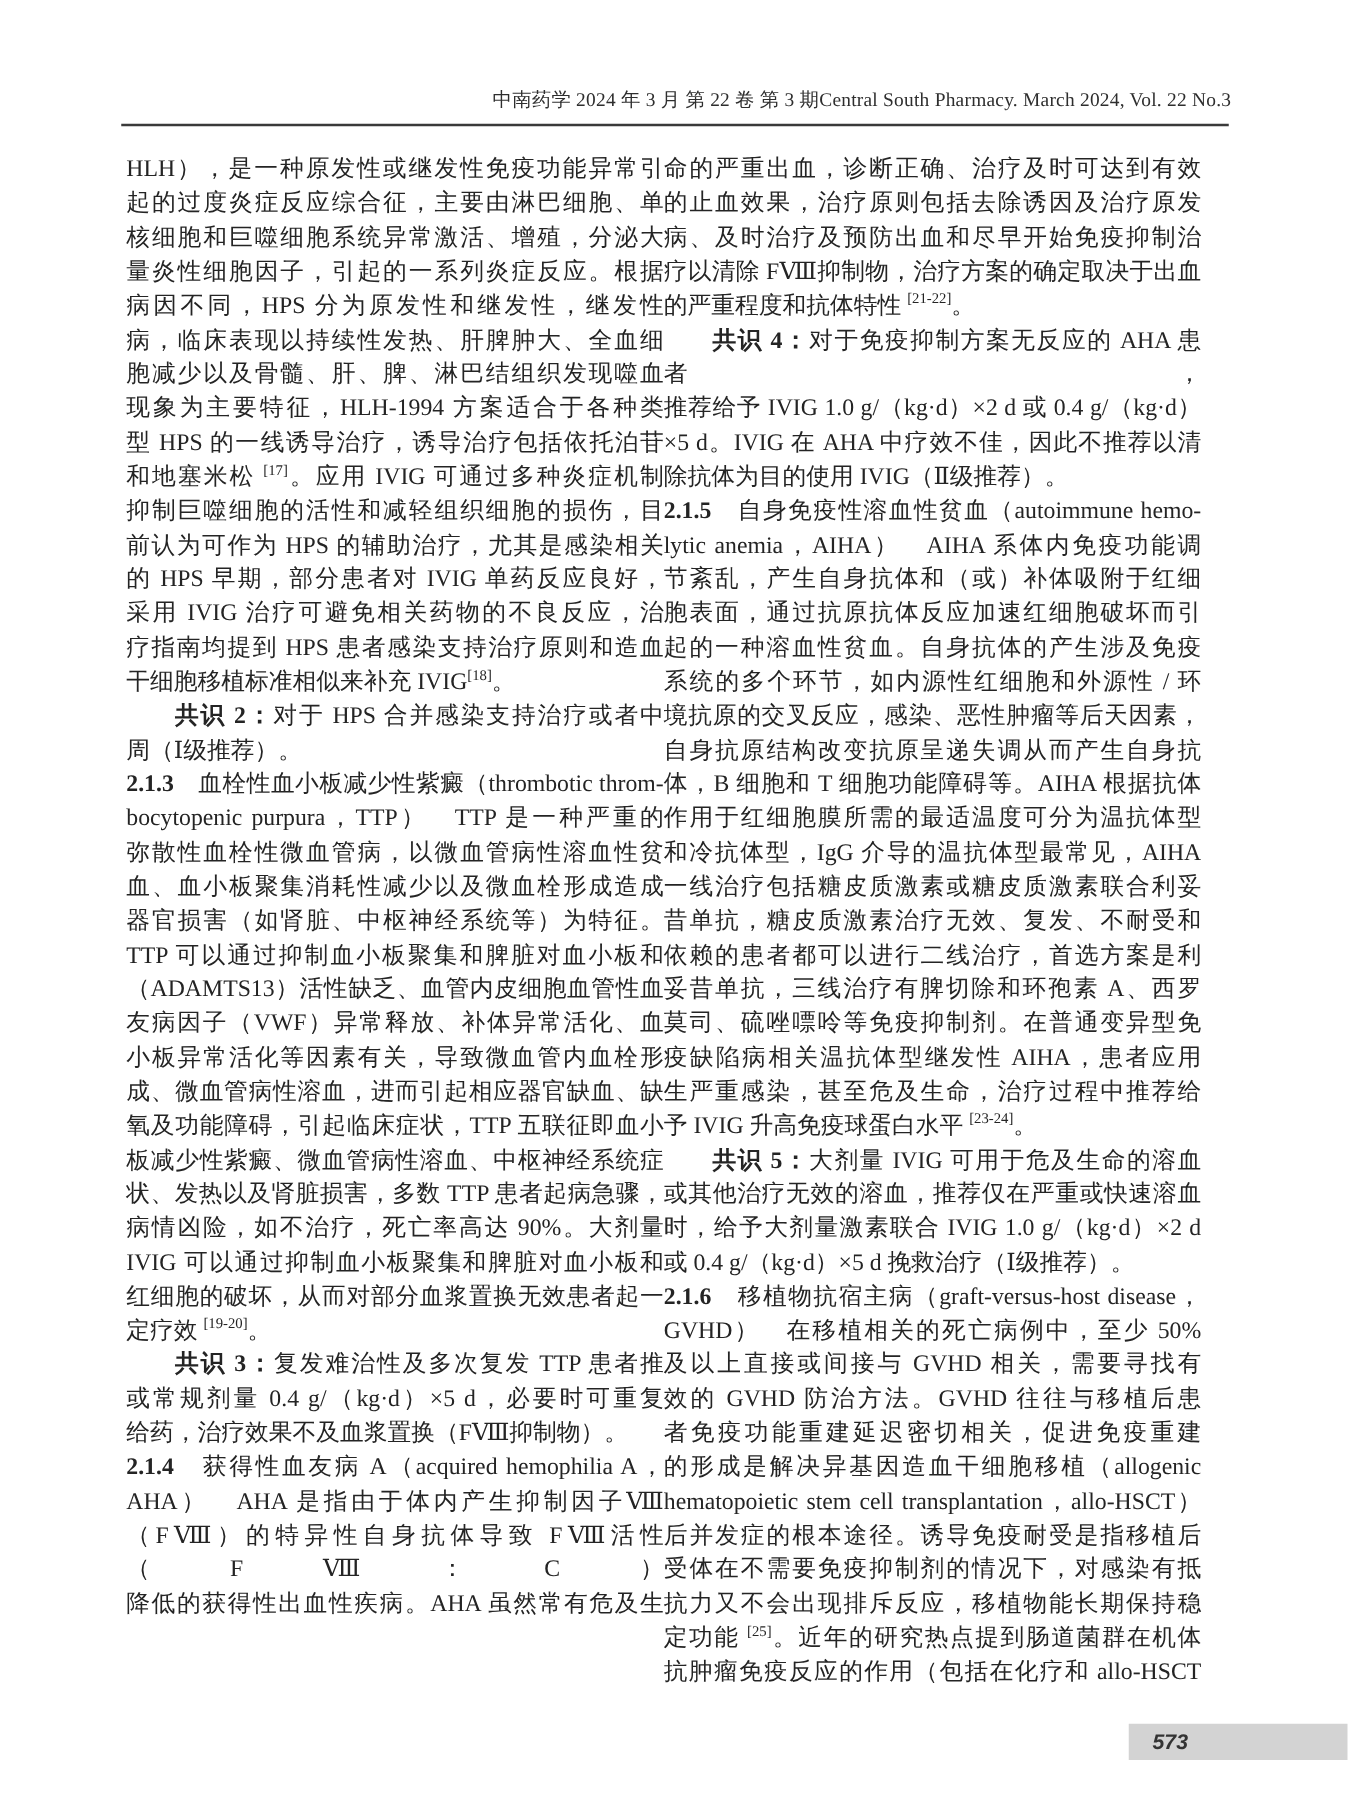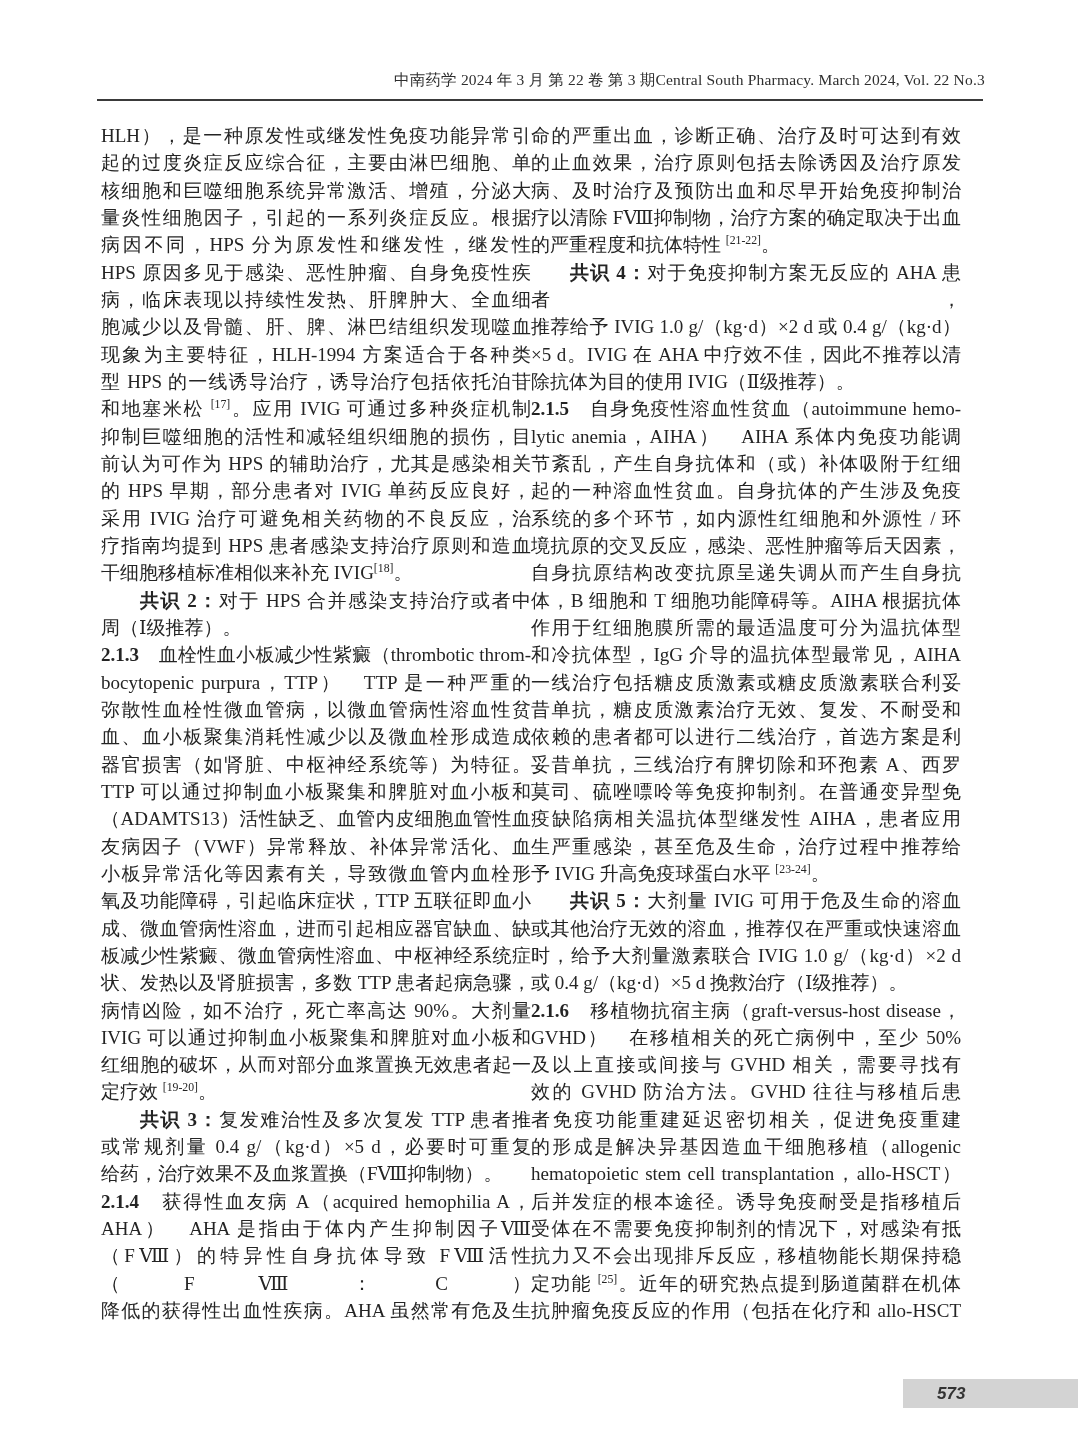--- a/index.html
+++ b/index.html
@@ -29,40 +29,39 @@
   .line.ind { text-indent:2.05em; }
   .line b { font-weight:bold; }
   .line sup { font-size:0.62em; line-height:0; vertical-align:super;text-align:right; }
   .page-number-box {
     position:absolute; left:903px; top:1379px; width:175px; height:29px;
     background:#d3d3d3;
   }
   .page-number {
     font-family:"Liberation Sans","DejaVu Sans",sans-serif;
     font-weight:bold; font-style:italic; font-size:17px; line-height:29px;
-    padding-left:34px; color:#333333;
+    padding-left:19px; color:#333333;
   }
 </style>
 </head>
 <body>
 
 <div class="page-header">
   <span class="cn">中南药学 2024 年 3 月 第 22 卷 第 3 期</span><span class="en">Central South Pharmacy. March  2024, Vol. 22 No.3</span>
 </div>
 
 <div class="header-rule"></div>
 
 <div class="columns">
   <div class="column">
       <div class="line">HLH），是一种原发性或继发性免疫功能异常引</div>
       <div class="line">起的过度炎症反应综合征，主要由淋巴细胞、单</div>
       <div class="line">核细胞和巨噬细胞系统异常激活、增殖，分泌大</div>
       <div class="line">量炎性细胞因子，引起的一系列炎症反应。根据</div>
       <div class="line">病因不同，HPS 分为原发性和继发性，继发性</div>
-      <div class="line">HPS 原因多见于感染、恶性肿瘤、自身免疫性疾</div>
       <div class="line">病，临床表现以持续性发热、肝脾肿大、全血细</div>
       <div class="line">胞减少以及骨髓、肝、脾、淋巴结组织发现噬血</div>
       <div class="line">现象为主要特征，HLH-1994 方案适合于各种类</div>
       <div class="line">型 HPS 的一线诱导治疗，诱导治疗包括依托泊苷</div>
       <div class="line">和地塞米松 <sup>[17]</sup>。应用 IVIG 可通过多种炎症机制</div>
       <div class="line">抑制巨噬细胞的活性和减轻组织细胞的损伤，目</div>
       <div class="line">前认为可作为 HPS 的辅助治疗，尤其是感染相关</div>
       <div class="line">的 HPS 早期，部分患者对 IVIG 单药反应良好，</div>
       <div class="line">采用 IVIG 治疗可避免相关药物的不良反应，治</div>
       <div class="line">疗指南均提到 HPS 患者感染支持治疗原则和造血</div>
@@ -71,22 +70,22 @@
       <div class="line noj">周（Ⅰ级推荐）。</div>
       <div class="line"><b>2.1.3</b>　血栓性血小板减少性紫癜（thrombotic throm-</div>
       <div class="line">bocytopenic purpura，TTP）　TTP 是一种严重的</div>
       <div class="line">弥散性血栓性微血管病，以微血管病性溶血性贫</div>
       <div class="line">血、血小板聚集消耗性减少以及微血栓形成造成</div>
       <div class="line">器官损害（如肾脏、中枢神经系统等）为特征。</div>
       <div class="line">TTP 可以通过抑制血小板聚集和脾脏对血小板和</div>
       <div class="line">（ADAMTS13）活性缺乏、血管内皮细胞血管性血</div>
       <div class="line">友病因子（VWF）异常释放、补体异常活化、血</div>
       <div class="line">小板异常活化等因素有关，导致微血管内血栓形</div>
+      <div class="line">成、微血管病性溶血，进而引起相应器官缺血、缺</div>
       <div class="line">氧及功能障碍，引起临床症状，TTP 五联征即血小</div>
-      <div class="line">成、微血管病性溶血，进而引起相应器官缺血、缺</div>
       <div class="line">板减少性紫癜、微血管病性溶血、中枢神经系统症</div>
       <div class="line">状、发热以及肾脏损害，多数 TTP 患者起病急骤，</div>
       <div class="line">病情凶险，如不治疗，死亡率高达 90%。大剂量</div>
       <div class="line">IVIG 可以通过抑制血小板聚集和脾脏对血小板和</div>
       <div class="line">红细胞的破坏，从而对部分血浆置换无效患者起一</div>
       <div class="line noj">定疗效 <sup>[19-20]</sup>。</div>
       <div class="line ind"><b>共识 3：</b>复发难治性及多次复发 TTP 患者推</div>
       <div class="line">或常规剂量 0.4 g/（kg·d）×5 d，必要时可重复</div>
       <div class="line noj">给药，治疗效果不及血浆置换（FⅧ抑制物）。</div>
       <div class="line"><b>2.1.4</b>　获得性血友病 A（acquired hemophilia A，</div>
@@ -100,20 +99,21 @@
       <div class="line">病、及时治疗及预防出血和尽早开始免疫抑制治</div>
       <div class="line">疗以清除 FⅧ抑制物，治疗方案的确定取决于出血</div>
       <div class="line noj">的严重程度和抗体特性 <sup>[21-22]</sup>。</div>
       <div class="line ind"><b>共识 4：</b>对于免疫抑制方案无反应的 AHA 患者，</div>
       <div class="line">推荐给予 IVIG 1.0 g/（kg·d）×2 d 或 0.4 g/（kg·d）</div>
       <div class="line">×5 d。IVIG 在 AHA 中疗效不佳，因此不推荐以清</div>
       <div class="line noj">除抗体为目的使用 IVIG（Ⅱ级推荐）。</div>
       <div class="line"><b>2.1.5</b>　自身免疫性溶血性贫血（autoimmune hemo-</div>
       <div class="line">lytic anemia，AIHA）　AIHA 系体内免疫功能调</div>
       <div class="line">节紊乱，产生自身抗体和（或）补体吸附于红细</div>
+      <div class="line">胞表面，通过抗原抗体反应加速红细胞破坏而引</div>
       <div class="line">起的一种溶血性贫血。自身抗体的产生涉及免疫</div>
       <div class="line">系统的多个环节，如内源性红细胞和外源性 / 环</div>
       <div class="line">境抗原的交叉反应，感染、恶性肿瘤等后天因素，</div>
       <div class="line">自身抗原结构改变抗原呈递失调从而产生自身抗</div>
       <div class="line">体，B 细胞和 T 细胞功能障碍等。AIHA 根据抗体</div>
       <div class="line">作用于红细胞膜所需的最适温度可分为温抗体型</div>
       <div class="line">和冷抗体型，IgG 介导的温抗体型最常见，AIHA</div>
       <div class="line">一线治疗包括糖皮质激素或糖皮质激素联合利妥</div>
       <div class="line">昔单抗，糖皮质激素治疗无效、复发、不耐受和</div>
       <div class="line">依赖的患者都可以进行二线治疗，首选方案是利</div>

